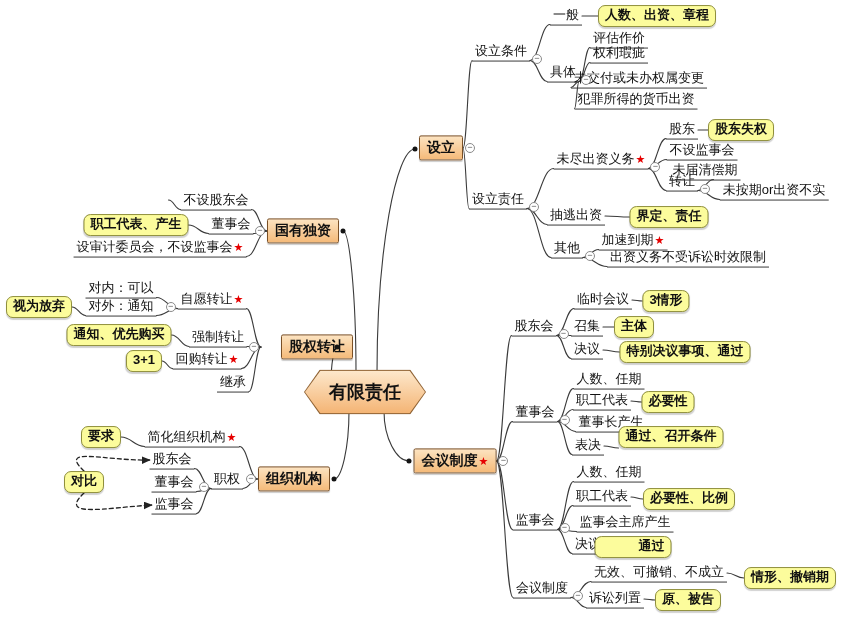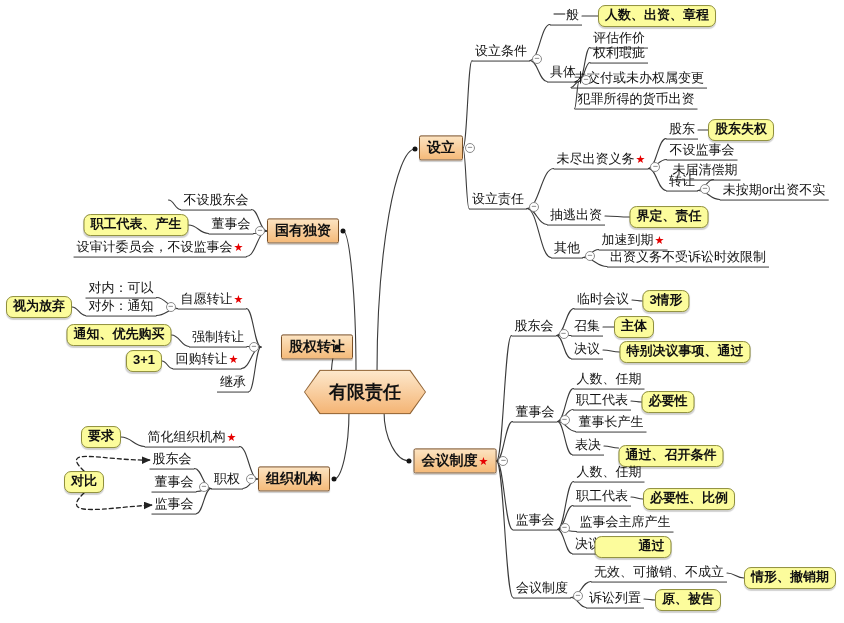--- a/index.html
+++ b/index.html
@@ -171,21 +171,21 @@
     <div class="node t" style="left: 587px; top: 327px;">召集</div>
     <div class="node y" style="left: 634px; top: 327px;">主体</div>
     <div class="node t" style="left: 587px; top: 350px;">决议</div>
     <div class="node y" style="left: 685px; top: 352px;">特别决议事项、通过</div>
     <div class="node t" style="left: 535px; top: 413px;">董事会</div>
     <div class="node t" style="left: 609px; top: 380px;">人数、任期</div>
     <div class="node t" style="left: 602px; top: 401px;">职工代表</div>
     <div class="node y" style="left: 668px; top: 402px;">必要性</div>
     <div class="node t" style="left: 611px; top: 423px;">董事长产生</div>
     <div class="node t" style="left: 588px; top: 446px;">表决</div>
-    <div class="node y" style="left: 671px; top: 456px;">通过、召开条件</div>
+    <div class="node y" style="left: 671px; top: 437px;">通过、召开条件</div>
     <div class="node t" style="left: 535px; top: 521px;">监事会</div>
     <div class="node t" style="left: 609px; top: 473px;">人数、任期</div>
     <div class="node t" style="left: 602px; top: 497px;">职工代表</div>
     <div class="node y" style="left: 689px; top: 499px;">必要性、比例</div>
     <div class="node t" style="left: 625px; top: 523px;">监事会主席产生</div>
     <div class="node t" style="left: 588px; top: 545px;">决议</div>
     <div class="node y" style="left: 633px; top: 547px; padding-left: 43px;">通过</div>
     <div class="node t" style="left: 542px; top: 589px;">会议制度</div>
     <div class="node t" style="left: 659px; top: 573px;">无效、可撤销、不成立</div>
     <div class="node y" style="left: 790px; top: 578px;">情形、撤销期</div>

